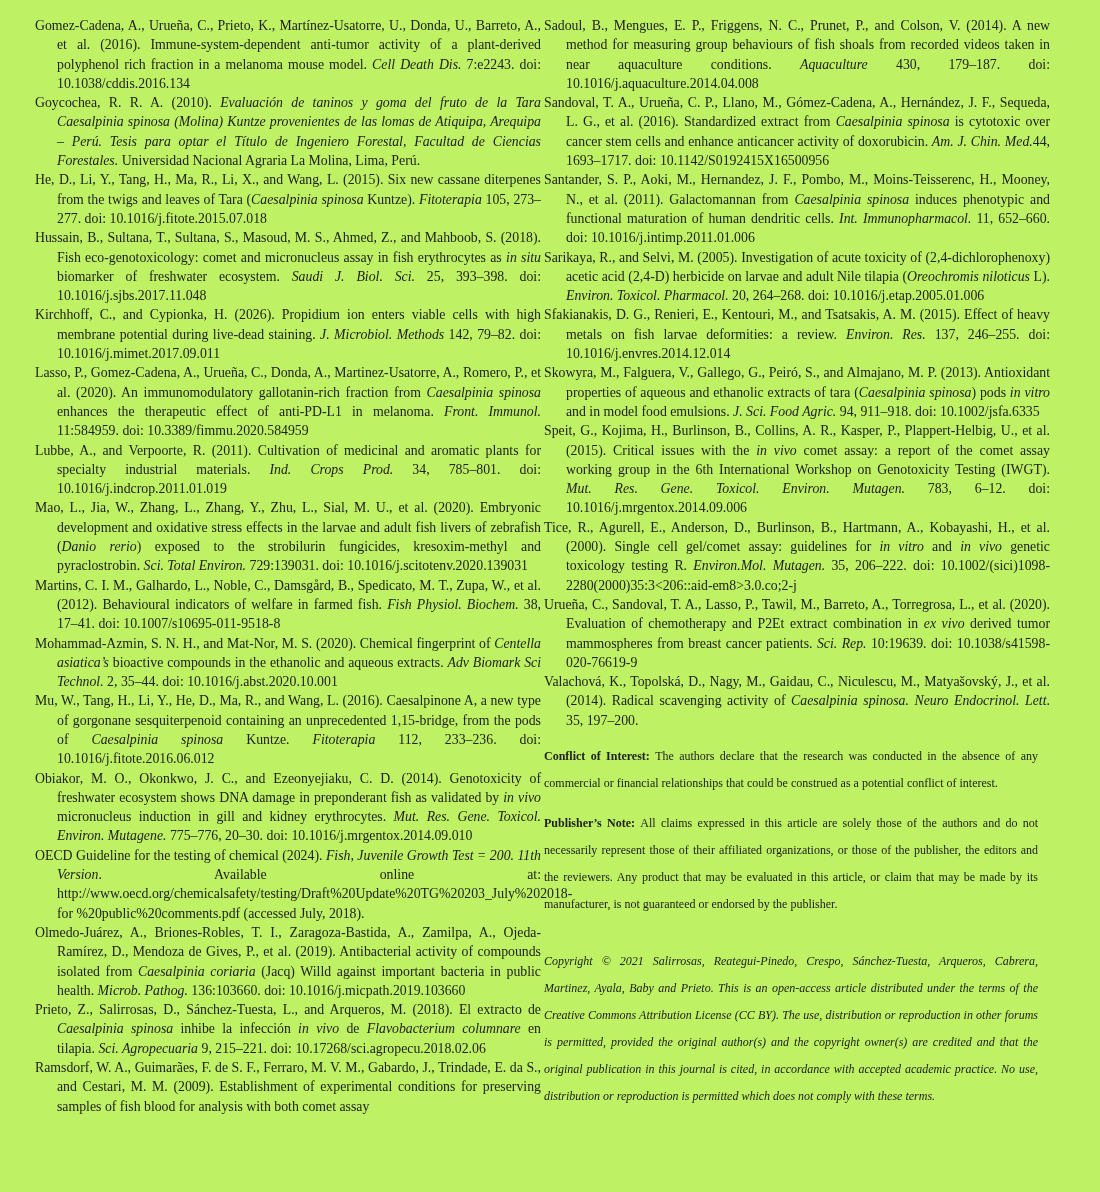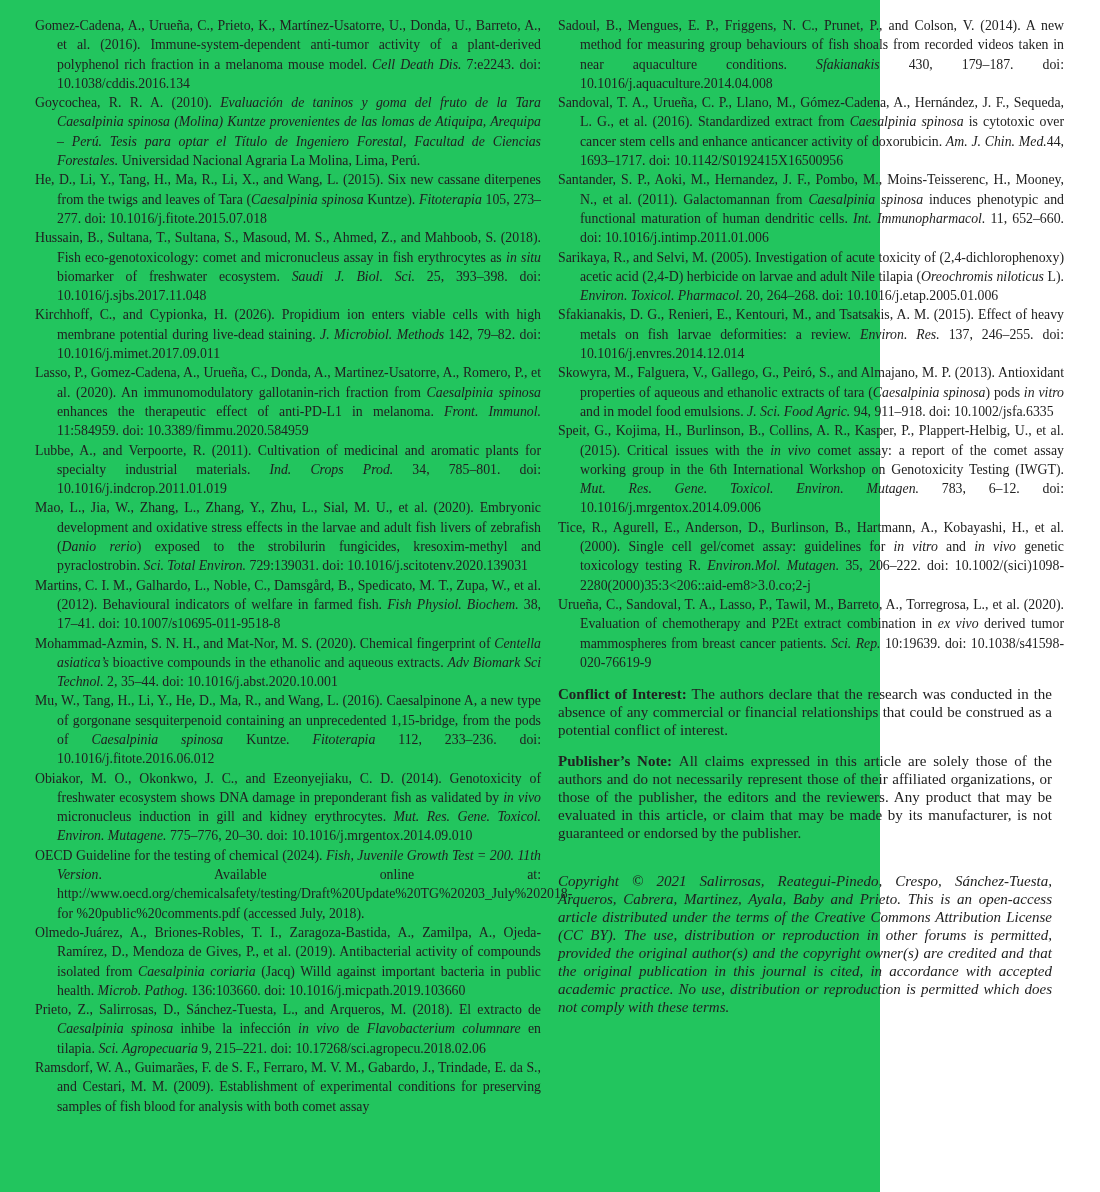--- a/index.html
+++ b/index.html
@@ -9,47 +9,47 @@
   }
   body {
     width: 1100px;
     height: 1192px;
     overflow: hidden;
     font-family: "Liberation Serif", "DejaVu Serif", serif;
     color: #212121;
   }
   .page {
     box-sizing: border-box;
-    width: 880px;
+    width: 1100px;
     height: 1192px;
     padding: 16px 32px 10px 35px;
     display: flex;
-    gap: 17px;
-    background: #22c55e;
+    gap: 3px;
+    background: #bef264;
   }
   .col {
     width: 506px;
     flex: 0 0 506px;
   }
   p.ref {
     margin: 0;
     font-size: 13.8px;
     line-height: 19.3px;
     text-align: justify;
     padding-left: 22px;
     text-indent: -22px;
     hyphens: none;
   }
   p.ref.cont {
     text-indent: 0;
   }
   p.note {
     margin: 13px 12px 0 0;
-    font-size: 15px;
-    line-height: 18px;
+    font-size: 12px;
+    line-height: 27px;
     text-align: justify;
     hyphens: none;
   }
   p.note.gap-large {
     margin-top: 30px;
   }
   .it { font-style: italic; }
   .bd { font-weight: bold; }
 </style>
 </head>
@@ -71,29 +71,30 @@
         <p class="ref"><span>Mu, W., Tang, H., Li, Y., He, D., Ma, R., and Wang, L. (2016). Caesalpinone A, a new type of gorgonane sesquiterpenoid containing an unprecedented 1,15-bridge, from the pods of </span><span class="it">Caesalpinia spinosa</span><span> Kuntze. </span><span class="it">Fitoterapia</span><span> 112, 233–236. doi: 10.1016/j.fitote.2016.06.012</span></p>
         <p class="ref"><span>Obiakor, M. O., Okonkwo, J. C., and Ezeonyejiaku, C. D. (2014). Genotoxicity of freshwater ecosystem shows DNA damage in preponderant fish as validated by </span><span class="it">in vivo</span><span> micronucleus induction in gill and kidney erythrocytes. </span><span class="it">Mut. Res. Gene. Toxicol. Environ. Mutagene.</span><span> 775–776, 20–30. doi: 10.1016/j.mrgentox.2014.09.010</span></p>
         <p class="ref"><span>OECD Guideline for the testing of chemical (2024). </span><span class="it">Fish, Juvenile Growth Test = 200. 11th Version</span><span>. Available online at: http://www.oecd.org/chemicalsafety/testing/Draft%20Update%20TG%20203_July%202018-for %20public%20comments.pdf (accessed July, 2018).</span></p>
         <p class="ref"><span>Olmedo-Juárez, A., Briones-Robles, T. I., Zaragoza-Bastida, A., Zamilpa, A., Ojeda-Ramírez, D., Mendoza de Gives, P., et al. (2019). Antibacterial activity of compounds isolated from </span><span class="it">Caesalpinia coriaria</span><span> (Jacq) Willd against important bacteria in public health. </span><span class="it">Microb. Pathog.</span><span> 136:103660. doi: 10.1016/j.micpath.2019.103660</span></p>
         <p class="ref"><span>Prieto, Z., Salirrosas, D., Sánchez-Tuesta, L., and Arqueros, M. (2018). El extracto de </span><span class="it">Caesalpinia spinosa</span><span> inhibe la infección </span><span class="it">in vivo</span><span> de </span><span class="it">Flavobacterium columnare</span><span> en tilapia. </span><span class="it">Sci. Agropecuaria</span><span> 9, 215–221. doi: 10.17268/sci.agropecu.2018.02.06</span></p>
         <p class="ref"><span>Ramsdorf, W. A., Guimarães, F. de S. F., Ferraro, M. V. M., Gabardo, J., Trindade, E. da S., and Cestari, M. M. (2009). Establishment of experimental conditions for preserving samples of fish blood for analysis with both comet assay</span></p>
       </div>
   </div>
   <div class="col">
     <div>
-        <p class="ref"><span>Sadoul, B., Mengues, E. P., Friggens, N. C., Prunet, P., and Colson, V. (2014). A new method for measuring group behaviours of fish shoals from recorded videos taken in near aquaculture conditions. </span><span class="it">Sfakianakis</span><span> 430, 179–187. doi: 10.1016/j.aquaculture.2014.04.008</span></p>
+        <p class="ref"><span>Sadoul, B., Mengues, E. P., Friggens, N. C., Prunet, P., and Colson, V. (2014). A new method for measuring group behaviours of fish shoals from recorded videos taken in near aquaculture conditions. </span><span class="it">Aquaculture</span><span> 430, 179–187. doi: 10.1016/j.aquaculture.2014.04.008</span></p>
         <p class="ref"><span>Sandoval, T. A., Urueña, C. P., Llano, M., Gómez-Cadena, A., Hernández, J. F., Sequeda, L. G., et al. (2016). Standardized extract from </span><span class="it">Caesalpinia spinosa</span><span> is cytotoxic over cancer stem cells and enhance anticancer activity of doxorubicin. </span><span class="it">Am. J. Chin. Med.</span><span>44, 1693–1717. doi: 10.1142/S0192415X16500956</span></p>
         <p class="ref"><span>Santander, S. P., Aoki, M., Hernandez, J. F., Pombo, M., Moins-Teisserenc, H., Mooney, N., et al. (2011). Galactomannan from </span><span class="it">Caesalpinia spinosa</span><span> induces phenotypic and functional maturation of human dendritic cells. </span><span class="it">Int. Immunopharmacol.</span><span> 11, 652–660. doi: 10.1016/j.intimp.2011.01.006</span></p>
         <p class="ref"><span>Sarikaya, R., and Selvi, M. (2005). Investigation of acute toxicity of (2,4-dichlorophenoxy) acetic acid (2,4-D) herbicide on larvae and adult Nile tilapia (</span><span class="it">Oreochromis niloticus</span><span> L). </span><span class="it">Environ. Toxicol. Pharmacol.</span><span> 20, 264–268. doi: 10.1016/j.etap.2005.01.006</span></p>
         <p class="ref"><span>Sfakianakis, D. G., Renieri, E., Kentouri, M., and Tsatsakis, A. M. (2015). Effect of heavy metals on fish larvae deformities: a review. </span><span class="it">Environ. Res.</span><span> 137, 246–255. doi: 10.1016/j.envres.2014.12.014</span></p>
         <p class="ref"><span>Skowyra, M., Falguera, V., Gallego, G., Peiró, S., and Almajano, M. P. (2013). Antioxidant properties of aqueous and ethanolic extracts of tara (</span><span class="it">Caesalpinia spinosa</span><span>) pods </span><span class="it">in vitro</span><span> and in model food emulsions. </span><span class="it">J. Sci. Food Agric.</span><span> 94, 911–918. doi: 10.1002/jsfa.6335</span></p>
         <p class="ref"><span>Speit, G., Kojima, H., Burlinson, B., Collins, A. R., Kasper, P., Plappert-Helbig, U., et al. (2015). Critical issues with the </span><span class="it">in vivo</span><span> comet assay: a report of the comet assay working group in the 6th International Workshop on Genotoxicity Testing (IWGT). </span><span class="it">Mut. Res. Gene. Toxicol. Environ. Mutagen.</span><span> 783, 6–12. doi: 10.1016/j.mrgentox.2014.09.006</span></p>
         <p class="ref"><span>Tice, R., Agurell, E., Anderson, D., Burlinson, B., Hartmann, A., Kobayashi, H., et al. (2000). Single cell gel/comet assay: guidelines for </span><span class="it">in vitro</span><span> and </span><span class="it">in vivo</span><span> genetic toxicology testing R. </span><span class="it">Environ.Mol. Mutagen.</span><span> 35, 206–222. doi: 10.1002/(sici)1098-2280(2000)35:3&lt;206::aid-em8&gt;3.0.co;2-j</span></p>
         <p class="ref"><span>Urueña, C., Sandoval, T. A., Lasso, P., Tawil, M., Barreto, A., Torregrosa, L., et al. (2020). Evaluation of chemotherapy and P2Et extract combination in </span><span class="it">ex vivo</span><span> derived tumor mammospheres from breast cancer patients. </span><span class="it">Sci. Rep.</span><span> 10:19639. doi: 10.1038/s41598-020-76619-9</span></p>
+        <p class="ref"><span>Valachová, K., Topolská, D., Nagy, M., Gaidau, C., Niculescu, M., Matyašovský, J., et al. (2014). Radical scavenging activity of </span><span class="it">Caesalpinia spinosa. Neuro Endocrinol. Lett</span><span>. 35, 197–200.</span></p>
       </div>
     <div>
         <p class="note"><span class="bd">Conflict of Interest: </span><span>The authors declare that the research was conducted in the absence of any commercial or financial relationships that could be construed as a potential conflict of interest.</span></p>
         <p class="note"><span class="bd">Publisher’s Note: </span><span>All claims expressed in this article are solely those of the authors and do not necessarily represent those of their affiliated organizations, or those of the publisher, the editors and the reviewers. Any product that may be evaluated in this article, or claim that may be made by its manufacturer, is not guaranteed or endorsed by the publisher.</span></p>
         <p class="note gap-large"><span class="it">Copyright © 2021 Salirrosas, Reategui-Pinedo, Crespo, Sánchez-Tuesta, Arqueros, Cabrera, Martinez, Ayala, Baby and Prieto. This is an open-access article distributed under the terms of the Creative Commons Attribution License (CC BY). The use, distribution or reproduction in other forums is permitted, provided the original author(s) and the copyright owner(s) are credited and that the original publication in this journal is cited, in accordance with accepted academic practice. No use, distribution or reproduction is permitted which does not comply with these terms.</span></p>
       </div>
   </div>
 </div>
 
 </body></html>

